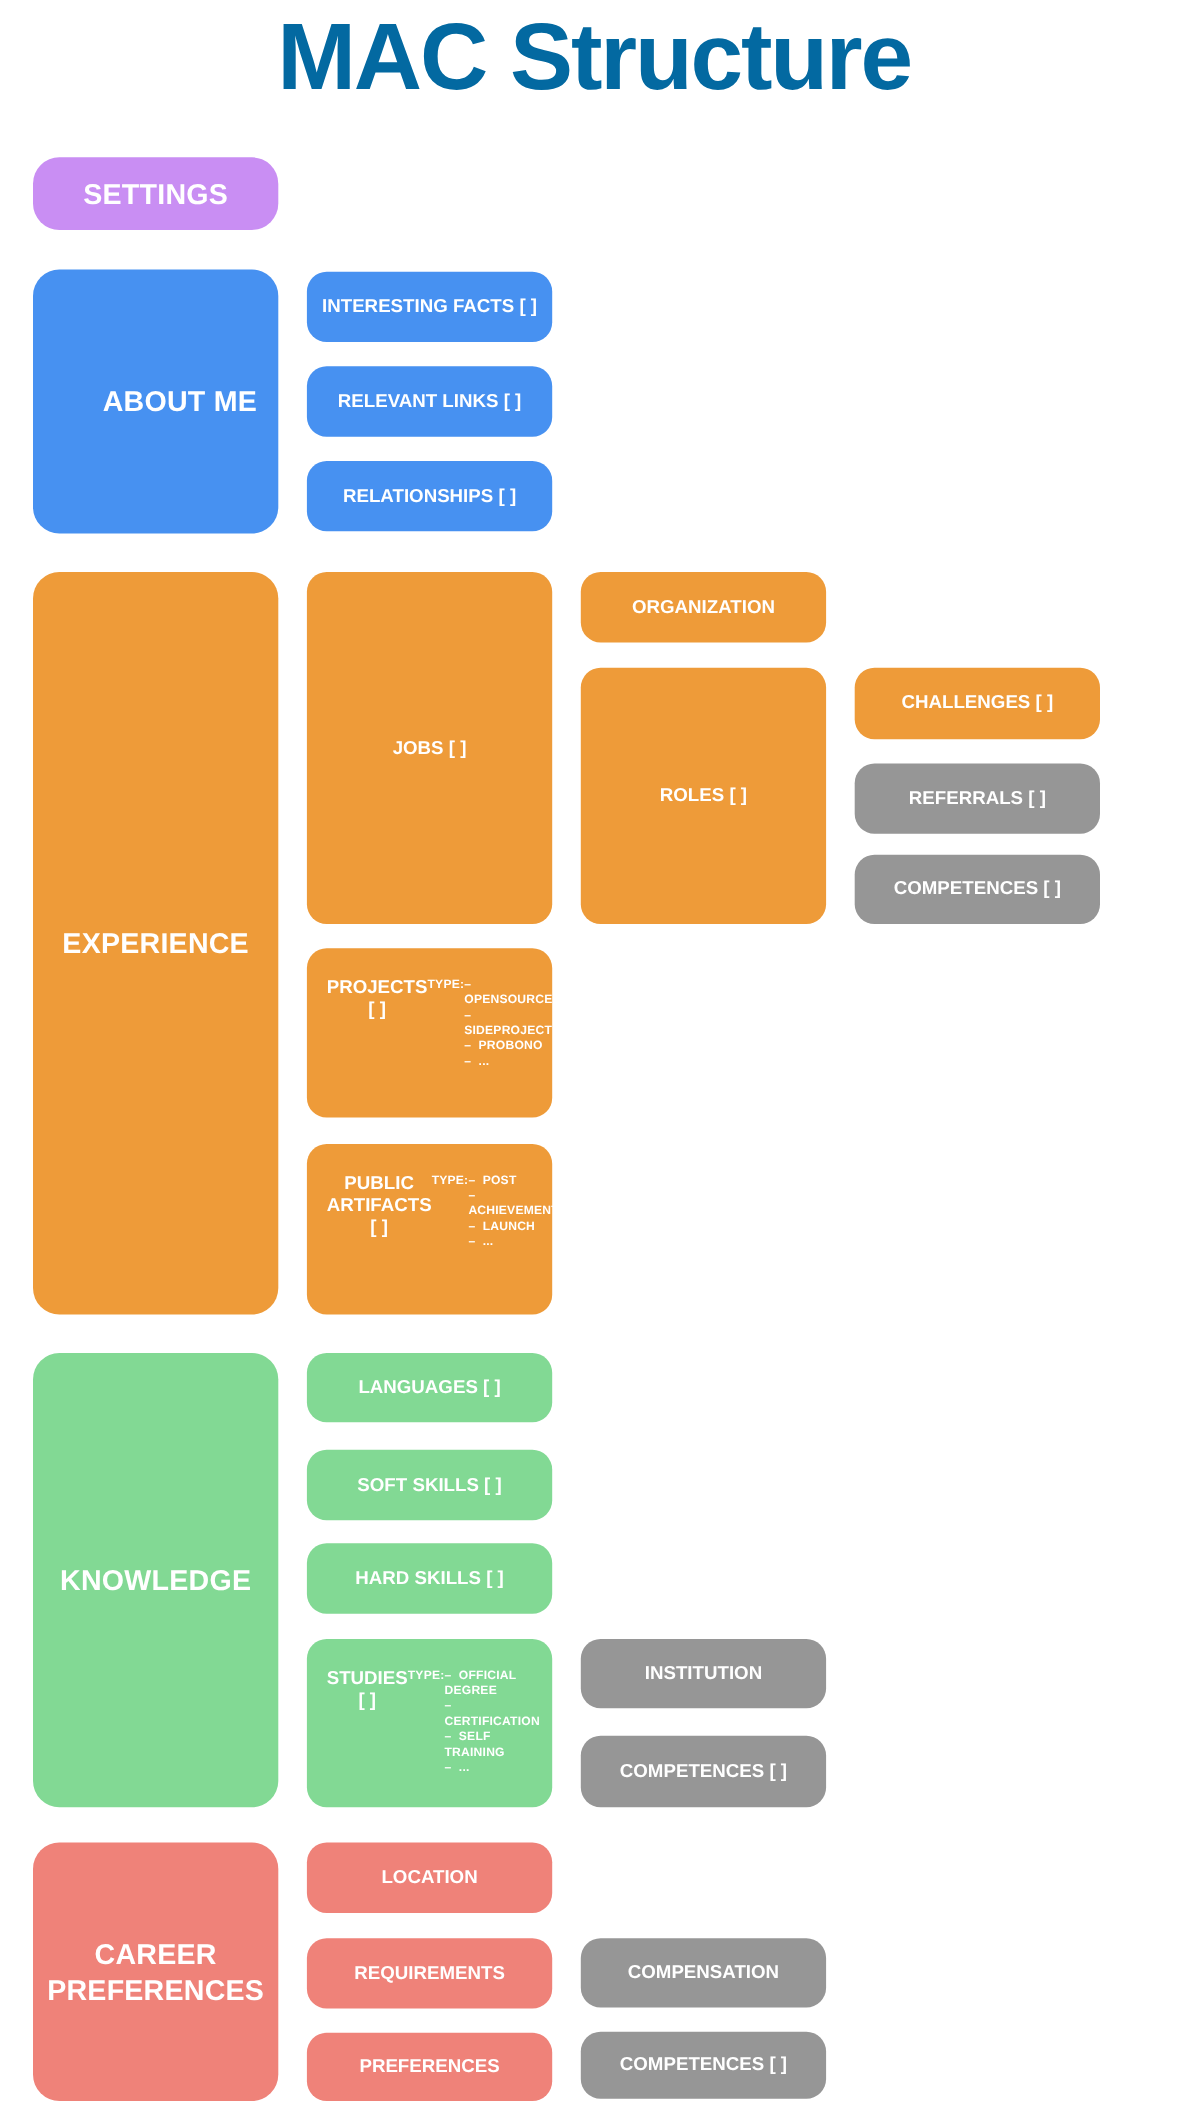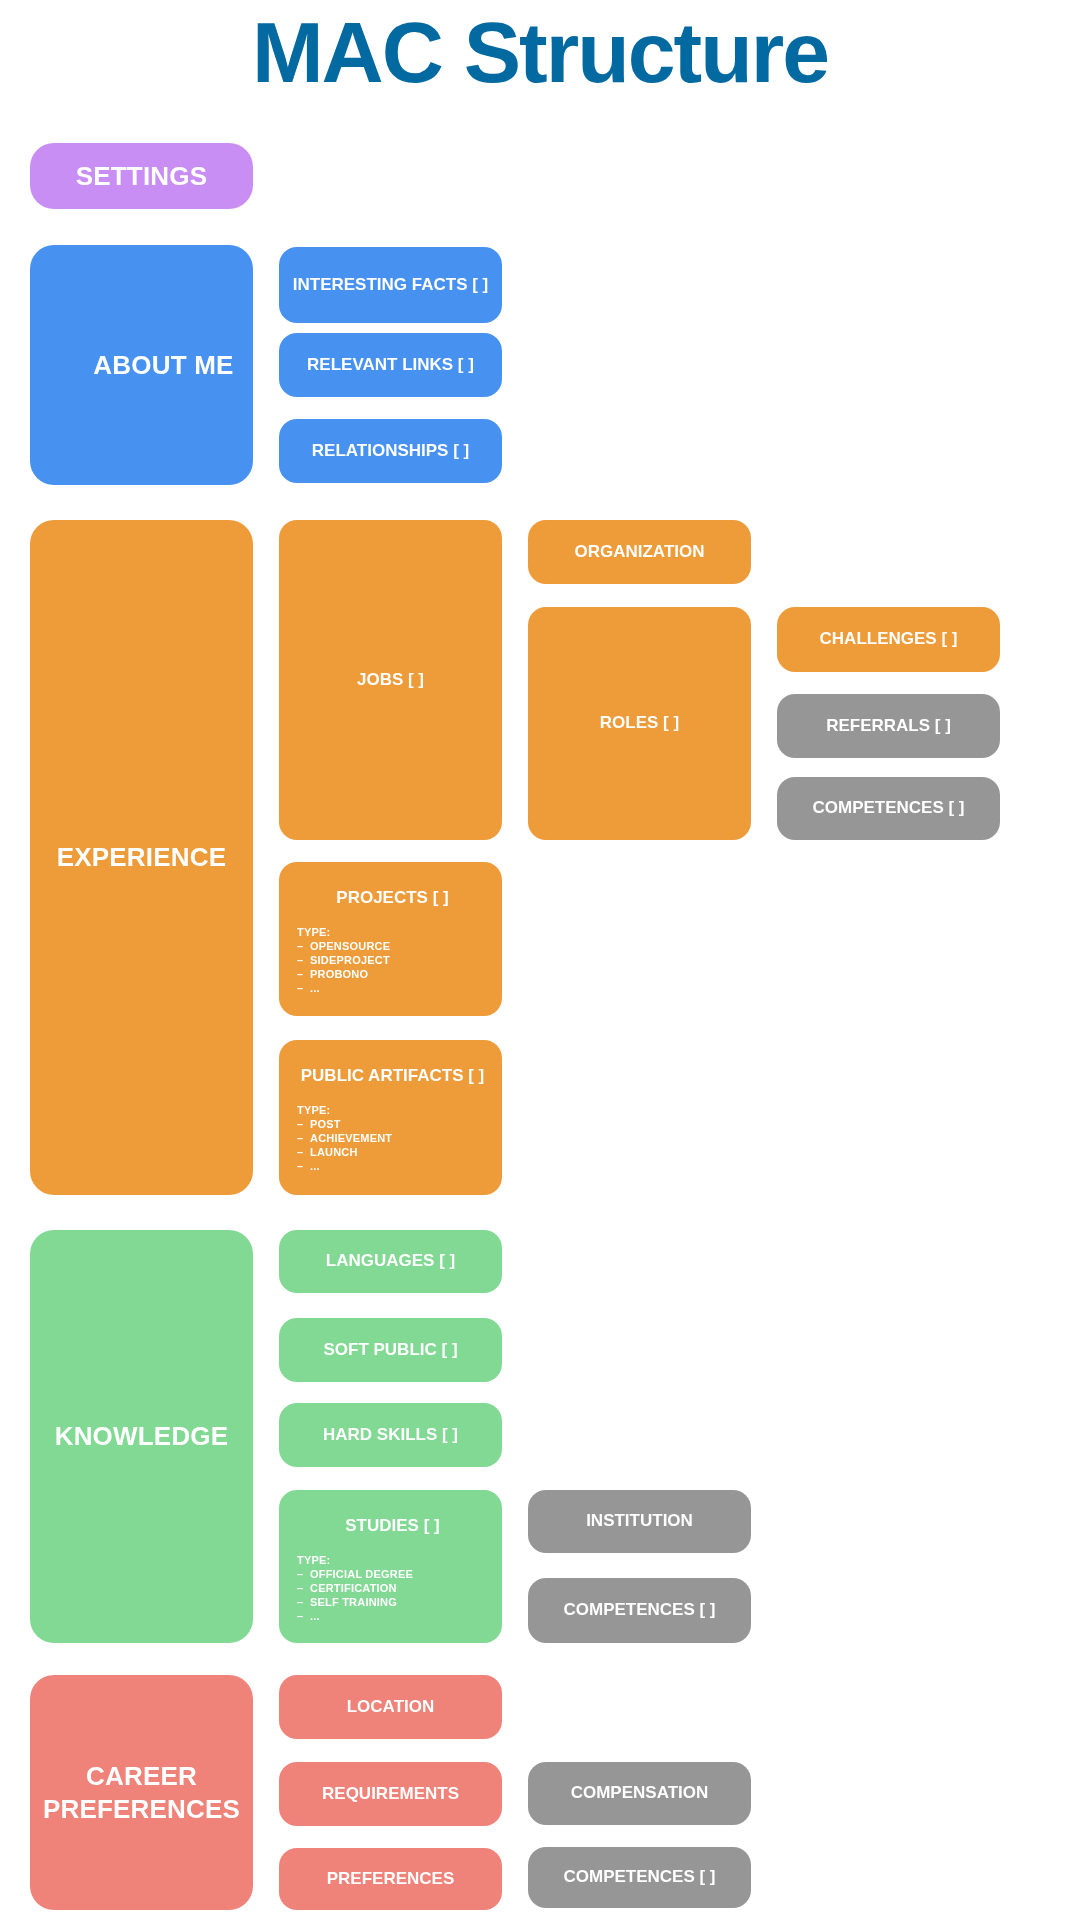--- a/index.html
+++ b/index.html
@@ -15,21 +15,21 @@
     white-space:nowrap;
   }
   .shape {
     position:absolute; border-radius:18px; color:#ffffff;
     display:flex; align-items:center; justify-content:center; text-align:center;
   }
   .shape .lbl { font-weight:700; font-size:17px; line-height:1.3; padding:0 10px; }
   .shape.big { border-radius:24px; }
   .shape.big .lbl { font-size:26px; line-height:1.25; letter-spacing:0.2px; }
   .shape.typed {
-    flex-direction:column; align-items:stretch; justify-content:flex-start;
+    flex-direction:row; align-items:stretch; justify-content:flex-start;
     padding:26px 14px 0 18px; text-align:left;
   }
   .typed-title { text-align:center; font-size:17px; font-weight:700; margin-bottom:17px; }
   .type-heading { font-size:11px; font-weight:700; line-height:14px; letter-spacing:0.2px; }
   .type-list { list-style:none; font-size:11px; font-weight:700; line-height:14px; letter-spacing:0.2px; }
   .type-list li::before { content:"–"; display:inline-block; width:13px; }
   .bg-purple { background:var(--c-purple); }
   .bg-blue   { background:var(--c-blue); }
   .bg-orange { background:var(--c-orange);text-align:center; }
   .bg-green  { background:var(--c-green); }
@@ -43,21 +43,21 @@
 
   <div class="page-title">MAC Structure</div>
 
   <div class="shape big bg-purple" style="left:30px; top:143px; width:223px; height:66px;">
     <span class="lbl">SETTINGS</span>
   </div>
 
   <div class="shape big bg-blue" style="left:30px; top:245px; width:223px; height:240px;padding-left:44px;">
     <span class="lbl">ABOUT ME</span>
   </div>
-  <div class="shape bg-blue" style="left:279px; top:247px; width:223px; height:76px;">
+  <div class="shape bg-blue" style="left:279px; top:247px; width:223px; height:64px;">
     <span class="lbl">INTERESTING FACTS [ ]</span>
   </div>
   <div class="shape bg-blue" style="left:279px; top:333px; width:223px; height:64px;">
     <span class="lbl">RELEVANT LINKS [ ]</span>
   </div>
   <div class="shape bg-blue" style="left:279px; top:419px; width:223px; height:64px;">
     <span class="lbl">RELATIONSHIPS [ ]</span>
   </div>
 
   <div class="shape big bg-orange" style="left:30px; top:520px; width:223px; height:675px;">
@@ -104,21 +104,21 @@
     </ul>
   </div>
 
   <div class="shape big bg-green" style="left:30px; top:1230px; width:223px; height:413px;">
     <span class="lbl">KNOWLEDGE</span>
   </div>
   <div class="shape bg-green" style="left:279px; top:1230px; width:223px; height:63px;">
     <span class="lbl">LANGUAGES [ ]</span>
   </div>
   <div class="shape bg-green" style="left:279px; top:1318px; width:223px; height:64px;">
-    <span class="lbl">SOFT PUBLIC [ ]</span>
+    <span class="lbl">SOFT SKILLS [ ]</span>
   </div>
   <div class="shape bg-green" style="left:279px; top:1403px; width:223px; height:64px;">
     <span class="lbl">HARD SKILLS [ ]</span>
   </div>
 
   <div class="shape typed bg-green" style="left:279px; top:1490px; width:223px; height:153px;">
     <div class="typed-title">STUDIES [ ]</div>
     <div class="type-heading">TYPE:</div>
     <ul class="type-list">
       <li>OFFICIAL DEGREE</li>

